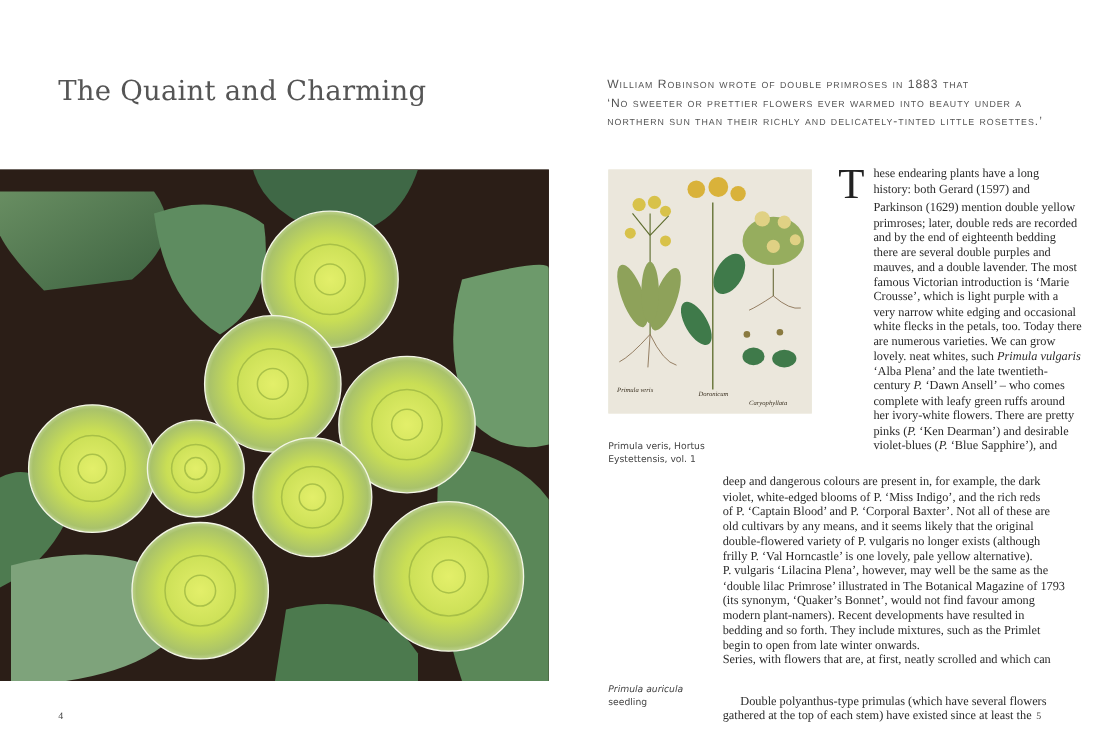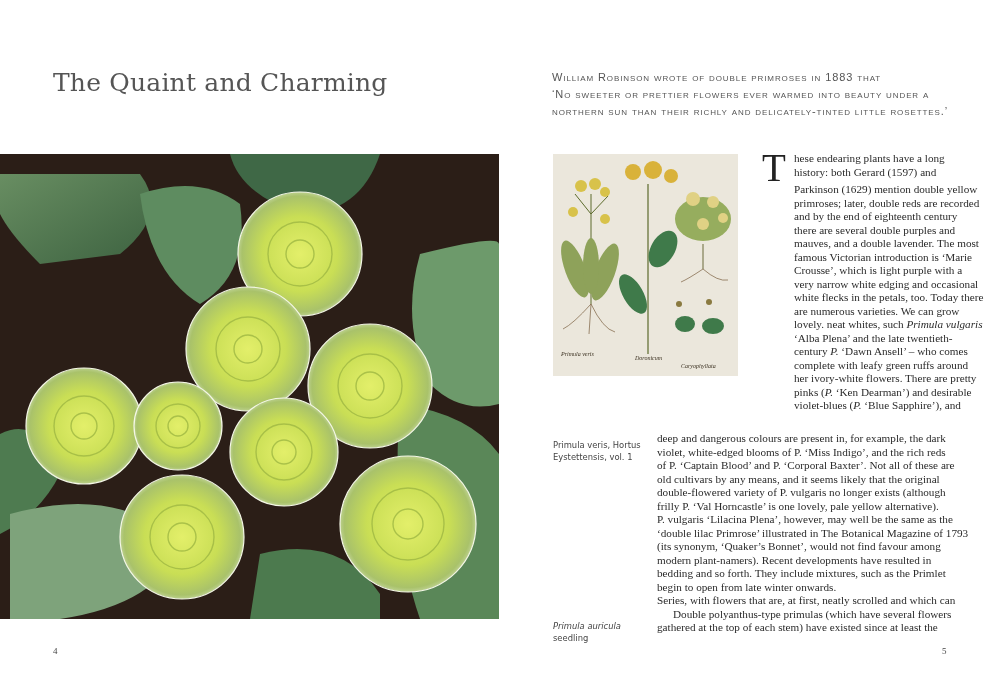--- a/index.html
+++ b/index.html
@@ -7,31 +7,31 @@
   .chapter-title { position: absolute; left: 53px; top: 68px; font-family: "DejaVu Serif", serif; font-size: 25px; color: #555555; letter-spacing: 0.2px; white-space: nowrap; text-align: right; }
   .epigraph { position: absolute; left: 552px; top: 69px; width: 410px; font-family: Liberation Sans, sans-serif; font-size: 11px; line-height: 17px; color: #555555; font-variant: small-caps; letter-spacing: 0.9px; }
   .epigraph div { white-space: nowrap; }
 
   .photo { position: absolute; left: 0; top: 154px; width: 499px; height: 465px; overflow: hidden; background: #2a1d16; }
   .photo svg { display: block; }
 
   .plate { position: absolute; left: 553px; top: 154px; width: 185px; height: 222px; background: #e9e5d8; overflow: hidden; }
 
   .caption { position: absolute; left: 553px; font-family: "DejaVu Sans", sans-serif; font-size: 8.4px; line-height: 12px; color: #444; }
-  .caption-1 { top: 399px; margin-top: 40px; }
+  .caption-1 { top: 399px; }
   .caption-2 { top: 620px; font-style: italic; }
   .caption-2 .plain { font-style: normal; }
 
   .body-text { position: absolute; font-family: "Liberation Serif", serif; font-size: 11.2px; line-height: 13.5px; color: #2a2a2a; }
   .col-narrow { left: 762px; top: 152px; width: 200px; }
   .col-narrow .line { white-space: nowrap; margin-left: 32px; }
   .col-wide { left: 657px; top: 432px; width: 300px; }
   .col-wide .line { white-space: nowrap; }
   .dropcap { float: left; font-size: 39px; line-height: 30px; margin: 1px 3px 0 0; color: #222; }
-  .indent1 { padding-left: 16px; }
+  .indent1 { padding-left: 16px; margin-top: 24px; }
   em { font-style: italic; }
 
   .folio { position: absolute; top: 646px; font-family: "Liberation Serif", serif; font-size: 9px; color: #444; }
   .folio-left { left: 53px; }
   .folio-right { left: 942px; }
 </style>
 </head>
 <body>
 
 <h1 class="chapter-title" style="margin:0;font-weight:normal;">The Quaint and Charming</h1>
@@ -178,21 +178,21 @@
   <div>Primula auricula</div>
   <div class="plain">seedling</div>
 </div>
 
 <div class="body-text col-narrow">
   <span class="dropcap">T</span>
   <div class="line">hese endearing plants have a long</div>
   <div class="line">history: both Gerard (1597) and</div>
   <div class="line" style="clear:left">Parkinson (1629) mention double yellow</div>
   <div class="line">primroses; later, double reds are recorded</div>
-  <div class="line">and by the end of eighteenth century</div>
+  <div class="line">and by the end of eighteenth bedding</div>
   <div class="line">there are several double purples and</div>
   <div class="line">mauves, and a double lavender. The most</div>
   <div class="line">famous Victorian introduction is ‘Marie</div>
   <div class="line">Crousse’, which is light purple with a</div>
   <div class="line">very narrow white edging and occasional</div>
   <div class="line">white flecks in the petals, too. Today there</div>
   <div class="line">are numerous varieties. We can grow</div>
   <div class="line"><span>lovely. neat whites, such </span><em>Primula vulgaris</em></div>
   <div class="line">‘Alba Plena’ and the late twentieth-</div>
   <div class="line"><span>century </span><em>P.</em><span> ‘Dawn Ansell’ – who comes</span></div>

